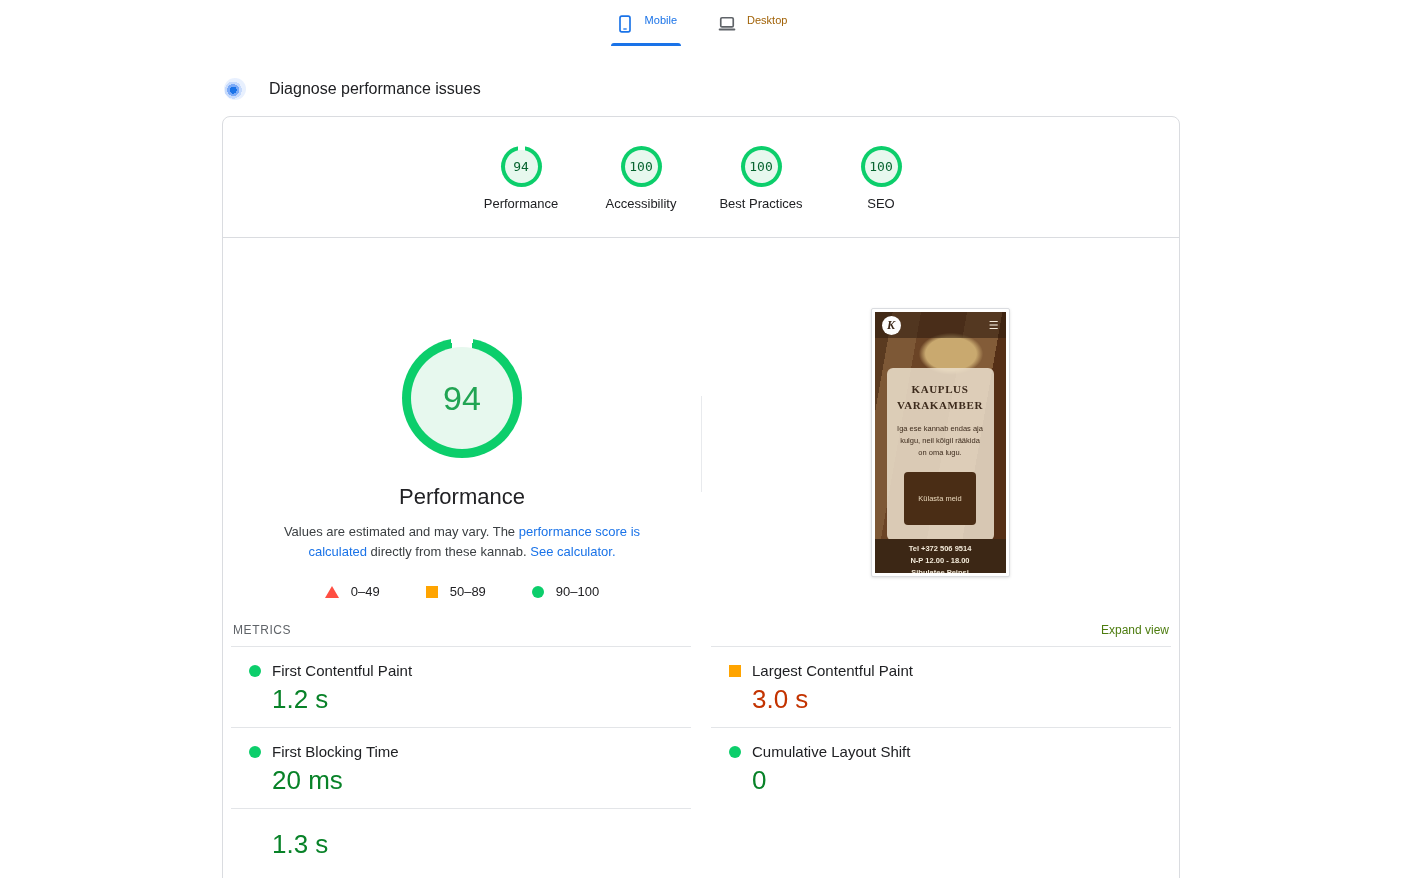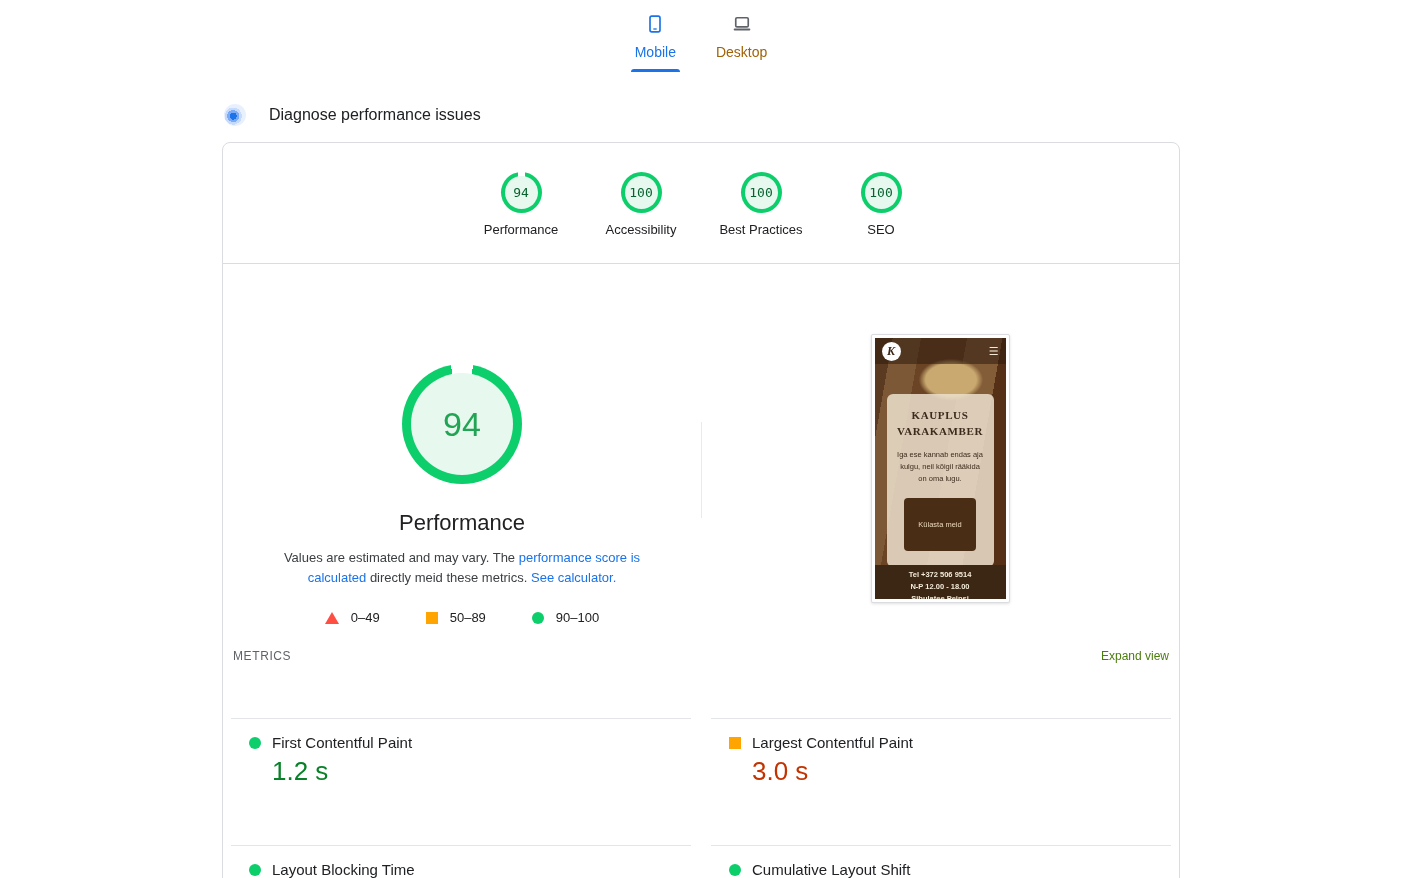--- a/index.html
+++ b/index.html
@@ -3,22 +3,22 @@
 <meta charset="utf-8">
 <style>
   * { margin:0; padding:0; box-sizing:border-box; }
   html,body { width:1402px; height:878px; overflow:hidden; background:#fff;
     font-family:"Liberation Sans", sans-serif; color:#202124; }
 
   .page { width:958px; margin:0 auto; }
 
   
   .tabs-row { display:flex; justify-content:center; gap:32px; padding-top:8px; }
-  .tab { display:flex; align-items:center; gap:10px; font-size:14px; cursor:pointer;
-         padding:6px 4px 12px; position:relative;flex-direction:column; }
+  .tab { display:flex; align-items:flex-start; gap:10px; font-size:11px; cursor:pointer;
+         padding:6px 4px 12px; position:relative; }
   .tab.active { color:#1a73e8; font-weight:500; }
   .tab.inactive { color:#a16207; }
   .tab.active::after { content:""; position:absolute; left:0; right:0; bottom:0;
          height:3px; background:#1a73e8; border-radius:3px 3px 0 0; }
   .tab svg { display:block; }
 
   
   .section-header { display:flex; align-items:center; gap:23px; margin-top:32px; padding-left:2px; }
   .diagnose-icon { width:22px; height:22px; border-radius:50%; flex:0 0 auto;
     background: radial-gradient(circle at 42% 55%, #1a73e8 0 3.5px, #7baaf7 3.5px 6px,
@@ -92,21 +92,21 @@
         background:#3c2715; color:#f3ead9; text-align:center; font-size:7.5px; font-weight:bold;
         line-height:1.6; padding-top:4px; }
 
   
   .metrics-head { display:flex; justify-content:space-between; align-items:baseline;
         padding:14px 10px 9px; }
   .metrics-label { font-size:12px; letter-spacing:0.6px; color:#5f6368; font-weight:500; }
   .expand-view { font-size:12px; color:#4d7c0f; cursor:pointer; }
 
   .metrics-grid { display:grid; grid-template-columns:1fr 1fr; column-gap:20px; margin:0 8px; }
-  .metric { border-top:1px solid #e3e5e8; padding:15px 0 12px;margin-top:46px; }
+  .metric { border-top:1px solid #e3e5e8; padding:15px 0 12px; }
   .metric-label-row { display:flex; align-items:center; gap:11px; padding-left:18px;
         font-size:15px; color:#202124; }
   .dot-pass { width:12px; height:12px; border-radius:50%; background:#0cce6b; flex:0 0 auto; }
   .dot-average { width:12px; height:12px; background:#ffa400; flex:0 0 auto; }
   .metric-value { margin-left:41px; margin-top:5px; font-size:26px; }
   .val-pass { color:#088228; }
   .val-average { color:#c33300; }
 </style>
 </head>
 <body>
@@ -172,21 +172,21 @@
 
     <div class="overview">
       <div class="overview-divider"></div>
 
       <div class="gauge-col">
         <div class="gauge" style="background: conic-gradient(rgba(255, 255, 255, 0) 0deg, rgba(255, 255, 255, 0) 10.8deg, rgb(12, 206, 107) 10.8deg, rgb(12, 206, 107) 349.2deg, rgba(255, 255, 255, 0) 349.2deg, rgba(255, 255, 255, 0) 360deg);">
           <span class="gauge-num">94</span>
         </div>
         <div class="gauge-title">Performance</div>
 
-        <p class="description"><span>Values are estimated and may vary. The </span><a>performance score is calculated</a><span> directly meid these metrics. </span><a>See calculator.</a></p>
+        <p class="description"><span>Values are estimated and may vary. The </span><a>performance score is calculated</a><span> directly from these kannab. </span><a>See calculator.</a></p>
 
         <div class="legend">
           <div class="legend-item">
             <span class="shape-triangle"></span>
             <span>0–49</span>
           </div>
           <div class="legend-item">
             <span class="shape-square"></span>
             <span>50–89</span>
           </div>
@@ -229,21 +229,21 @@
         <div class="metric">
           <div class="metric-label-row">
             <span class="dot-pass"></span>
             <span>First Contentful Paint</span>
           </div>
           <div class="metric-value val-pass">1.2 s</div>
         </div>
         <div class="metric">
           <div class="metric-label-row">
             <span class="dot-pass"></span>
-            <span>Layout Blocking Time</span>
+            <span>First Blocking Time</span>
           </div>
           <div class="metric-value val-pass">20 ms</div>
         </div>
         <div class="metric">
           <div class="metric-value val-pass">1.3 s</div>
         </div>
       </div>
 
       <div class="metrics-col">
         <div class="metric">

